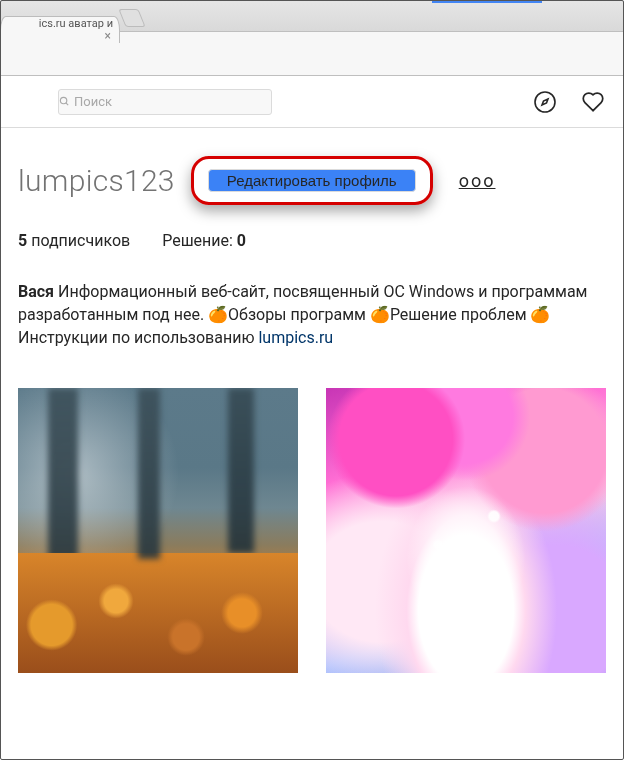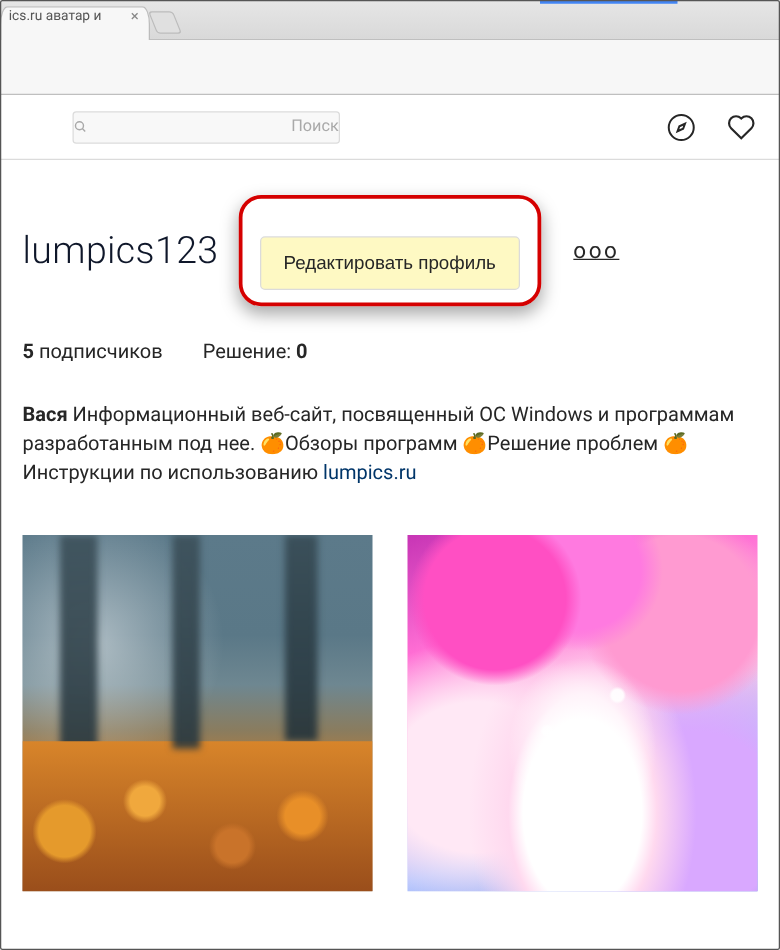--- a/index.html
+++ b/index.html
@@ -1,37 +1,37 @@
 <!DOCTYPE html>
 <html><head>
 <meta charset="utf-8">
 <style>
   * { box-sizing: border-box; margin: 0; padding: 0; }
   html, body { width: 624px; height: 760px; font-family: -apple-system, "Segoe UI", Roboto, Arial, sans-serif; background: #fff; overflow: hidden; }
   
   .chrome { height: 32px; background: linear-gradient(#e6e6e6,#d9d9d9); border-bottom: 1px solid #bfbfbf; position: relative; }
-  .tab { position: absolute; left: 0; top: 5px; height: 27px; width: 120px; background: #f7f7f7; border: 1px solid #bcbcbc; border-bottom: none; border-top-left-radius: 6px 14px; border-top-right-radius: 6px 14px; display:flex; align-items:flex-start; padding: 0 6px; font-size: 11px; color:#555; }
+  .tab { position: absolute; left: 0; top: 16px; height: 27px; width: 120px; background: #f7f7f7; border: 1px solid #bcbcbc; border-bottom: none; border-top-left-radius: 6px 14px; border-top-right-radius: 6px 14px; display:flex; align-items:flex-end; padding: 0 6px; font-size: 11px; color:#555;flex-direction:column; }
   .tab-title { flex: 1; white-space: nowrap; overflow: hidden; text-overflow: clip; }
   .tab-close { font-size: 12px; color:#888; padding: 0 2px; cursor:pointer; }
   .newtab { position:absolute; left:122px; top:9px; width:20px; height:18px; background:#e0e0e0; border:1px solid #bcbcbc; transform:skewX(22deg); border-radius:3px;}
   .chrome-active { position:absolute; top:0; left:432px; width:110px; height:3px; background:#4285f4; }
   .toolbar-strip { height:44px; background:#f7f7f7; border-bottom: 1px solid #bfbfbf; }
   
   .page { background:#fff; }
   .nav { height:52px; border-bottom:1px solid #dbdbdb; background:#fff; display:flex; align-items:center; padding: 0 18px; }
-  .search { width:214px; height:26px; border:1px solid #dbdbdb; border-radius:3px; background:#f8f8f8; display:flex; align-items:center; justify-content:space-between; font-size:13px; color:#a9a9a9; margin-left: 40px; }
+  .search { width:214px; height:26px; border:1px solid #dbdbdb; border-radius:3px; background:#f8f8f8; display:flex; align-items:center; justify-content:flex-start; font-size:13px; color:#a9a9a9; margin-left: 40px; }
   .search svg { margin-right:4px; }
   .icons { margin-left:auto; display:flex; gap:22px; align-items:center; }
   .icon-circle { width:26px; height:26px; display:flex; align-items:center; justify-content:center; color:#262626; }
   
   .profile { padding: 28px 18px 8px 18px; }
   .row1 { display:flex; align-items:center; gap:16px; }
-  .username { font-size:30px; font-weight:300; color:#0f172a; letter-spacing:0.3px; }
+  .username { font-size:30px; font-weight:300; color:#737373; letter-spacing:0.3px; }
   .edit-wrap { position:relative; padding: 10px 14px; border: 3px solid #d50000; border-radius: 18px; box-shadow: 0 6px 14px rgba(0,0,0,.35); display:inline-block; }
-  .edit-btn { background:#fef9c3; border:1px solid #dbdbdb; border-radius:4px; color:#262626; font-size:15px; font-weight:500; padding:12px 18px; cursor:pointer;margin-top:20px; }
+  .edit-btn { background:#3b82f6; border:1px solid #dbdbdb; border-radius:4px; color:#262626; font-size:15px; font-weight:500; padding:2px 18px; cursor:pointer; }
   .dots { color:#262626; font-size:18px; letter-spacing:2px; margin-left:10px; cursor:pointer;text-decoration:underline; }
   .stats { display:flex; gap:32px; margin-top:26px; font-size:16px; color:#262626; }
   .stats b { font-weight:700; }
   .bio { margin-top:30px; font-size:16px; line-height:1.45; color:#262626; }
   .bio .name { font-weight:700; }
   .bio a { color:#003569; text-decoration:none; }
   .emoji { color:#ff7b00; }
   
   .grid { display:flex; gap:28px; padding: 30px 18px 0 18px; }
   .thumb { width: 285px; height: 285px; position:relative; overflow:hidden; }

